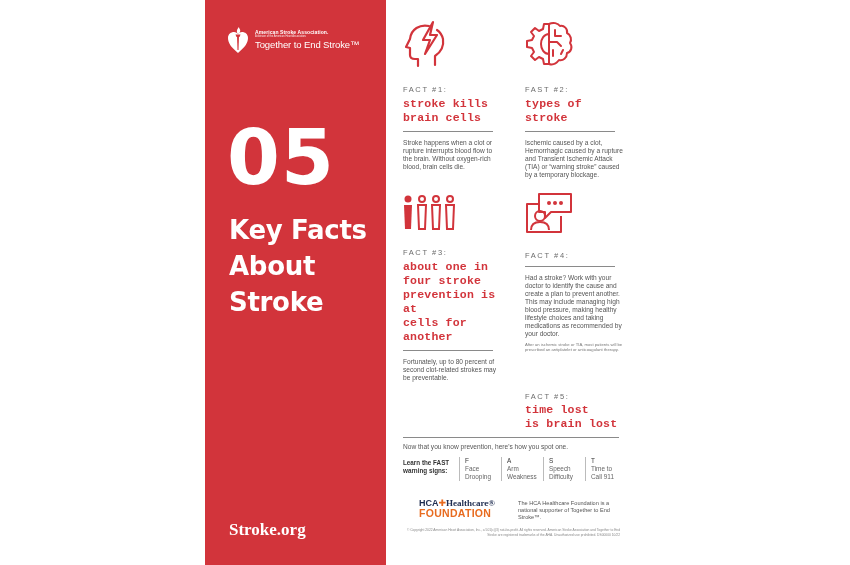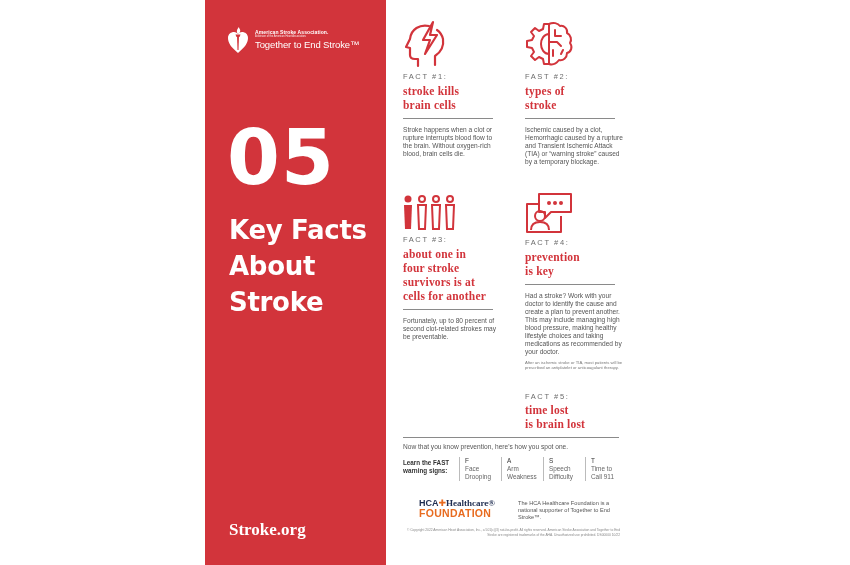--- a/index.html
+++ b/index.html
@@ -15,22 +15,22 @@
   .logo-org { font-size: 5px; font-weight: bold; letter-spacing: 0.1px; line-height: 6px; }
   .logo-sub { font-size: 2.6px; line-height: 4px; opacity: .9; }
   .logo-tagline { font-size: 9.5px; line-height: 11px; letter-spacing: -0.1px; }
 
   .big-num { position: absolute; left: 22px; top: 118px; font-size: 76px; font-weight: bold; line-height: 80px; letter-spacing: 1px; font-family: "DejaVu Sans", sans-serif; }
   .title { position: absolute; left: 24px; top: 212px; font-size: 26px; font-weight: bold; line-height: 36px; font-family: "DejaVu Sans", sans-serif; letter-spacing: -0.3px; }
   .site { position: absolute; left: 24px; top: 520px; font-size: 17px; font-weight: bold; font-family: Liberation Serif, serif; }
 
   .fact { position: absolute; width: 100px; }
   .fact-icon { display: block; }
-  .fact-label { font-size: 7.5px; letter-spacing: 1.6px; color: #6b6b6b; margin-top: 4px; }
-  .fact-head { font-family: Liberation Serif, serif; font-weight: bold; font-size: 11.5px; line-height: 14px; color: #d2343b; margin-top: 3px; letter-spacing: 0.2px; }
+  .fact-label { font-size: 7.5px; letter-spacing: 1.6px; color: #6b6b6b; margin-top: 17px; }
+  .fact-head { font-family: Liberation Mono, monospace; font-weight: bold; font-size: 11.5px; line-height: 14px; color: #d2343b; margin-top: 3px; letter-spacing: 0.2px; }
   .fact-rule { height: 1px; background: #8a8a8a; margin: 6px 0 7px 0; width: 90px; }
   .fact-body { font-size: 6.6px; line-height: 8px; color: #555; }
   .fact-note { font-size: 4.2px; line-height: 5.3px; color: #777; margin-top: 4px; }
 
   .f1 { left: 198px; top: 20px; }
   .f2 { left: 320px; top: 20px; }
   .f3 { left: 198px; top: 195px; }
   .f4 { left: 320px; top: 192px; }
 
   .fast-word { position: absolute; left: 197px; top: 396px; font-family: "DejaVu Sans", sans-serif; font-weight: bold; font-size: 30px; color: #d2343b; letter-spacing: 0.5px; line-height: 36px; }
@@ -127,42 +127,38 @@
         <circle cx="33" cy="4" r="3"></circle>
         <path d="M29 10 L37 10 L36 34 L30 34 Z"></path>
         <circle cx="47" cy="4" r="3"></circle>
         <path d="M43 10 L51 10 L50 34 L44 34 Z"></path>
       </g>
     </svg>
     <div class="fact-label">FACT #3:</div>
     <div class="fact-head">
       <div>about one in</div>
       <div>four stroke</div>
-      <div>survivors is at</div>
+      <div>prevention is at</div>
       <div>cells for another</div>
     </div>
     <div class="fact-rule"></div>
     <div class="fact-body">Fortunately, up to 80 percent of second clot-related strokes may be preventable.</div>
   </div>
 
   <div class="fact f4">
     <svg class="fact-icon" width="48" height="42" viewBox="0 0 48 42" fill="none" stroke="#d2343b" stroke-width="2" stroke-linejoin="round">
       <path d="M14 2 L46 2 L46 20 L26 20 L20 26 L20 20 L14 20 Z"></path>
       <circle cx="24" cy="11" r="1" fill="#d2343b"></circle>
       <circle cx="30" cy="11" r="1" fill="#d2343b"></circle>
       <circle cx="36" cy="11" r="1" fill="#d2343b"></circle>
       <path d="M14 12 L2 12 L2 40 L36 40 L36 24"></path>
       <circle cx="15" cy="24" r="5"></circle>
       <path d="M6 38 C6 32 10 30 15 30 C20 30 24 32 24 38"></path>
     </svg>
     <div class="fact-label">FACT #4:</div>
-    <div class="fact-head">
-      <div>prevention</div>
-      <div>is key</div>
-    </div>
     <div class="fact-rule"></div>
     <div class="fact-body">Had a stroke? Work with your doctor to identify the cause and create a plan to prevent another. This may include managing high blood pressure, making healthy lifestyle choices and taking medications as recommended by your doctor.</div>
     <div class="fact-note">After an ischemic stroke or TIA, most patients will be prescribed an antiplatelet or anticoagulant therapy.</div>
   </div>
 
   <div class="fact f5">
     <div class="fact-label">FACT #5:</div>
     <div class="fact-head">
       <div>time lost</div>
       <div>is brain lost</div>

